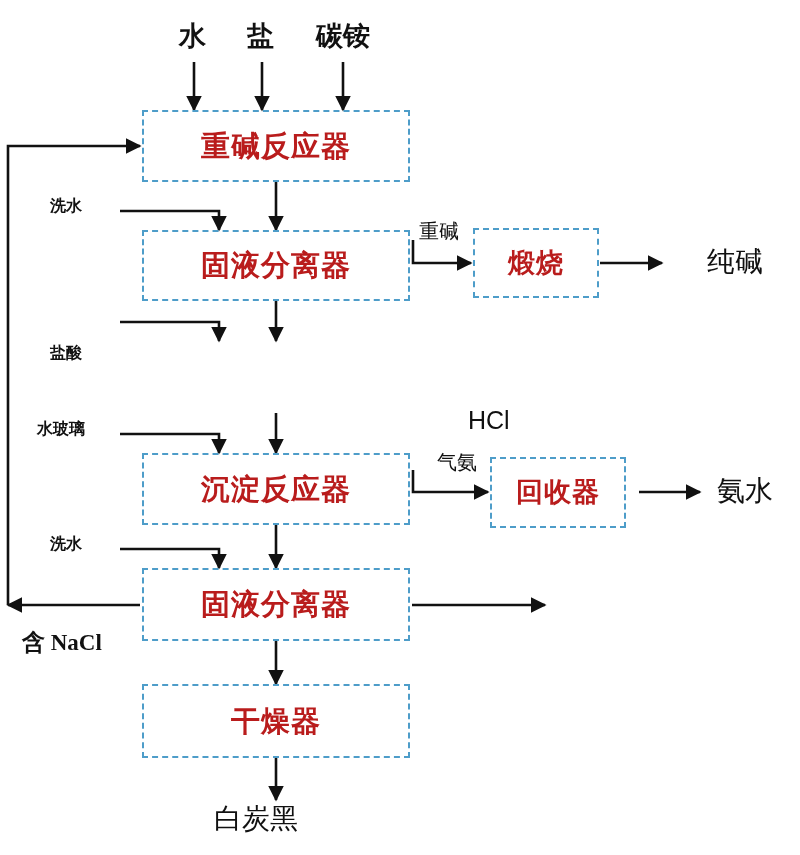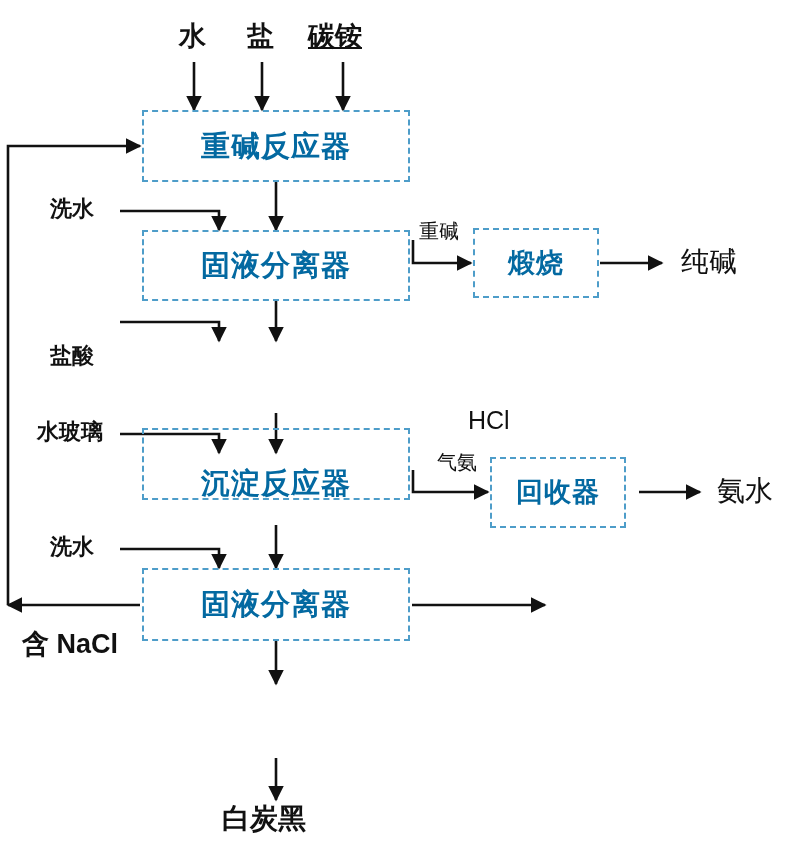--- a/index.html
+++ b/index.html
@@ -34,58 +34,59 @@
     background: transparent;
     display: flex;
     align-items: center;
     justify-content: center;
     box-sizing: border-box;
   }
   .pbox .plabel {
     font-size: 29px;
     font-weight: bold;
     letter-spacing: 1px;
-    color: #0369a1;
+    color: #b91c1c;
     line-height: 1;
     white-space: nowrap;
   }
   .pbox.small .plabel {
     font-size: 27px;
   }
   
   .tlabel {
     position: absolute;
     white-space: nowrap;
     line-height: 1;
     color: #111111;
   }
   .tlabel.feed {
     font-size: 27px;
     font-weight: bold;
   }
   .tlabel.stream-in {
-    font-size: 22px;
+    font-size: 16px;
     font-weight: bold;
   }
   .tlabel.product {
     font-size: 28px;
     font-weight: normal;
   }
   .tlabel.mid {
     font-size: 20px;
     font-weight: normal;
   }
   .tlabel.formula {
     font-size: 25px;
     font-weight: normal;
     margin-left: 44px;
   }
   .tlabel.recycle {
-    font-size: 27px;
+    font-size: 23px;
     font-weight: bold;
+    font-family: Liberation Serif, serif;
   }
 </style>
 </head>
 <body>
 
 <div id="canvas">
 
   <svg id="wires" viewBox="0 0 800 855" width="800" height="855" xmlns="http://www.w3.org/2000/svg">
     <defs>
       <marker id="ah" viewBox="0 0 10 10" refX="9" refY="5" markerWidth="6" markerHeight="6" orient="auto-start-reverse">
@@ -127,49 +128,52 @@
 
   <div class="pbox" style="left:142px; top:110px; width:268px; height:72px;">
     <span class="plabel">重碱反应器</span>
   </div>
 
   <div class="pbox" style="left:142px; top:230px; width:268px; height:71px;">
     <span class="plabel">固液分离器</span>
   </div>
 
 
-  <div class="pbox" style="left:142px; top:428px; width:268px; height:72px;align-items:flex-end;">
+  <div class="pbox" style="left:142px; top:453px; width:268px; height:72px;">
     <span class="plabel">沉淀反应器</span>
   </div>
 
   <div class="pbox" style="left:142px; top:568px; width:268px; height:73px;">
     <span class="plabel">固液分离器</span>
   </div>
 
+  <div class="pbox" style="left:142px; top:684px; width:268px; height:74px;">
+    <span class="plabel">干燥器</span>
+  </div>
 
   <div class="pbox small" style="left:473px; top:228px; width:126px; height:70px;">
     <span class="plabel">煅烧</span>
   </div>
 
   <div class="pbox small" style="left:490px; top:457px; width:136px; height:71px;">
     <span class="plabel">回收器</span>
   </div>
 
   <div class="tlabel feed" style="left:179px; top:23px;">水</div>
   <div class="tlabel feed" style="left:247px; top:23px;">盐</div>
-  <div class="tlabel feed" style="left:308px; top:23px;text-decoration:underline;">碳铵</div>
+  <div class="tlabel feed" style="left:316px; top:23px;">碳铵</div>
 
   <div class="tlabel stream-in" style="left:50px; top:198px;">洗水</div>
   <div class="tlabel stream-in" style="left:50px; top:309px;margin-top:36px;">盐酸</div>
   <div class="tlabel stream-in" style="left:37px; top:421px;">水玻璃</div>
   <div class="tlabel stream-in" style="left:50px; top:536px;">洗水</div>
 
   <div class="tlabel mid" style="left:419px; top:221px;">重碱</div>
   <div class="tlabel mid" style="left:437px; top:452px;">气氨</div>
 
   <div class="tlabel formula" style="left:424px; top:408px;">HCl</div>
   <div class="tlabel recycle" style="left:22px; top:631px;">含 NaCl</div>
 
-  <div class="tlabel product" style="left:681px; top:248px;">纯碱</div>
+  <div class="tlabel product" style="left:707px; top:248px;">纯碱</div>
   <div class="tlabel product" style="left:717px; top:477px;">氨水</div>
-  <div class="tlabel product" style="left:222px; top:805px;font-weight:bold;">白炭黑</div>
+  <div class="tlabel product" style="left:214px; top:805px;">白炭黑</div>
 
 </div>
 
 </body></html>

